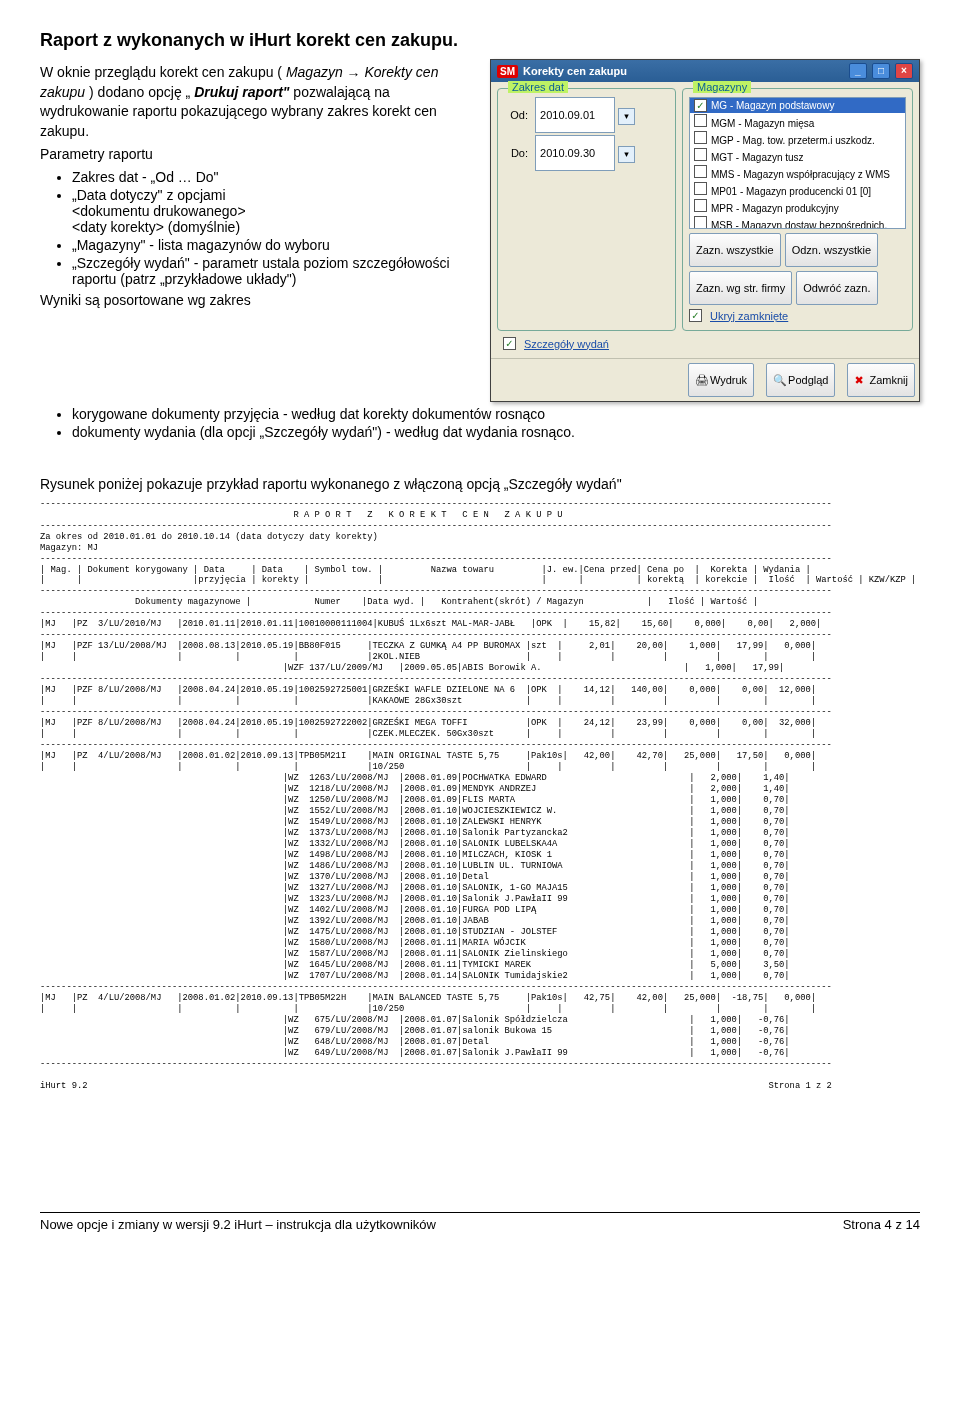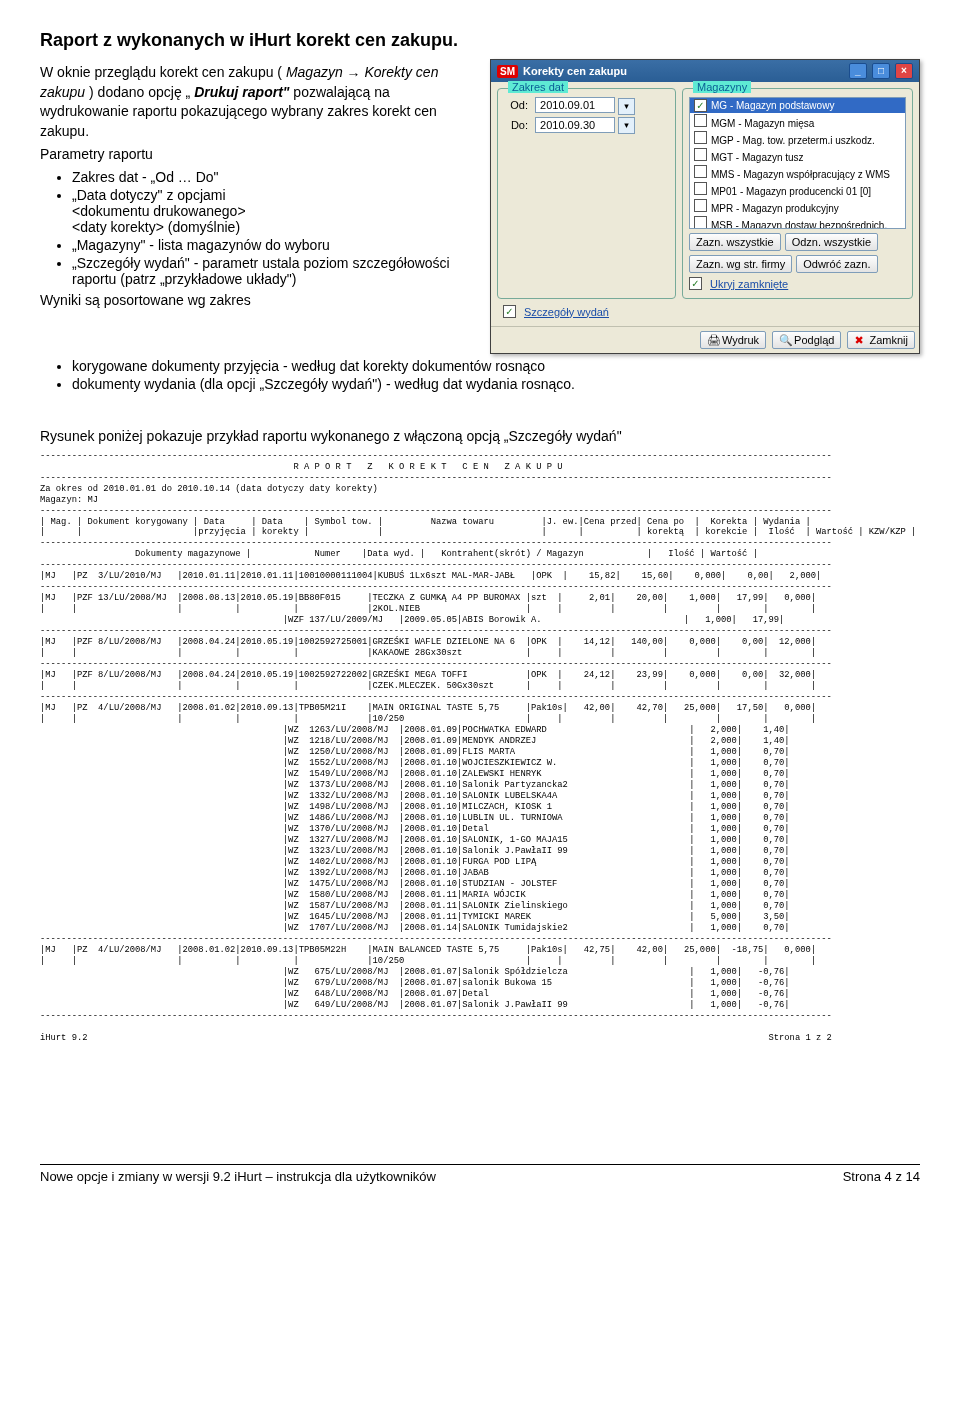--- a/index.html
+++ b/index.html
@@ -47,24 +47,24 @@
     font-size:10px; line-height:13px; color:#fff; border-radius:2px;
   }
   .win-btns .close { background:#e04545; }
   .dlg-body { padding:6px; }
   .dlg-row { display:flex; gap:6px; }
   .fieldset {
     border:1px solid #7a9; border-radius:4px; padding:6px; background:#ece9d8;
     flex:1; margin-bottom:4px;
   }
   .fieldset legend, .fs-title { color:#0a5f95; font-size:11px; padding:0 4px; }
-  .fieldset .fs-title { display:block; margin:-14px 0 4px 4px; background:#5eead4; width:fit-content; }
+  .fieldset .fs-title { display:block; margin:-14px 0 4px 4px; background:#bef264; width:fit-content; }
   label.inline { display:inline-block; width:24px; text-align:right; margin-right:4px;}
   input.date {
-    border:1px solid #7f9db9; padding:1px 4px; font-size:11px; width:70px; background:#fff;
+    border:1px solid #7f9db9; padding:11px 4px; font-size:11px; width:70px; background:#fff;
   }
   .date-btn {
     display:inline-block; width:15px; height:15px; border:1px solid #7f9db9;
     background:#e3f0fb; text-align:center; font-size:9px; line-height:14px; vertical-align:middle;
   }
   .radio-row { display:flex; align-items:center; gap:4px; margin:2px 0; }
   .radio-dot {
     display:inline-block; width:10px; height:10px; border:1px solid #555; border-radius:50%;
     background:#fff; position:relative;
   }
@@ -76,27 +76,27 @@
          text-align:center; font-size:10px; line-height:11px; color:#2a7f2a; margin-right:4px;}
   .mag-list {
     border:1px solid #7f9db9; background:#fff; height:130px; overflow:hidden; font-size:10px;
   }
   .mag-list .item { padding:1px 4px; white-space:nowrap; }
   .mag-list .item.selected { background:#316ac5; color:#fff; }
   .mag-list .item .chk { background:#fff; color:#2a7f2a; }
   .btn {
     display:inline-flex; align-items:center; gap:3px;
     border:1px solid #7f9db9; background:linear-gradient(#fdfdfd,#e3e3e3);
-    padding:2px 6px; font-size:11px; border-radius:2px;
+    padding:10px 6px; font-size:11px; border-radius:2px;
     white-space:nowrap;
   }
   .btn-row { display:flex; gap:4px; margin:4px 0; flex-wrap:wrap; }
   .link-blue { color:#1a4da8; text-decoration:underline; cursor:pointer; }
   .dlg-footer {
-    display:flex; justify-content:flex-end; gap:6px; padding:4px; border-top:1px solid #c0c0b0;
+    display:flex; justify-content:flex-end; gap:12px; padding:4px; border-top:1px solid #c0c0b0;
   }
   .icon { display:inline-block; width:12px; height:12px; }
   .icon.printer::before { content:"🖨"; font-size:11px;}
   .icon.eye::before { content:"🔍"; font-size:11px;}
   .icon.xred::before { content:"✖"; color:#d00; font-size:11px;}
 
   
   .report-intro { margin-top:35px; }
   .report-pre {
     font-family: "Courier New", monospace;

